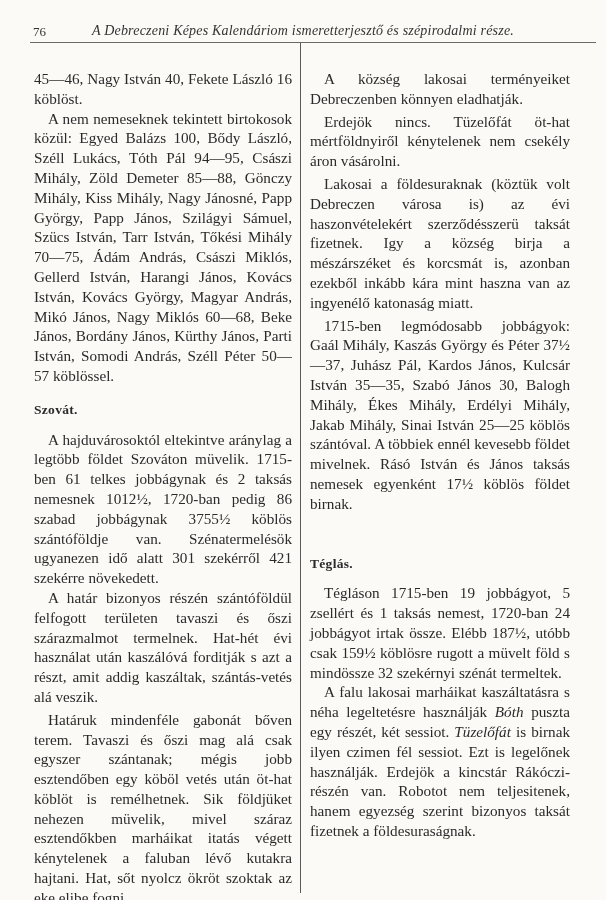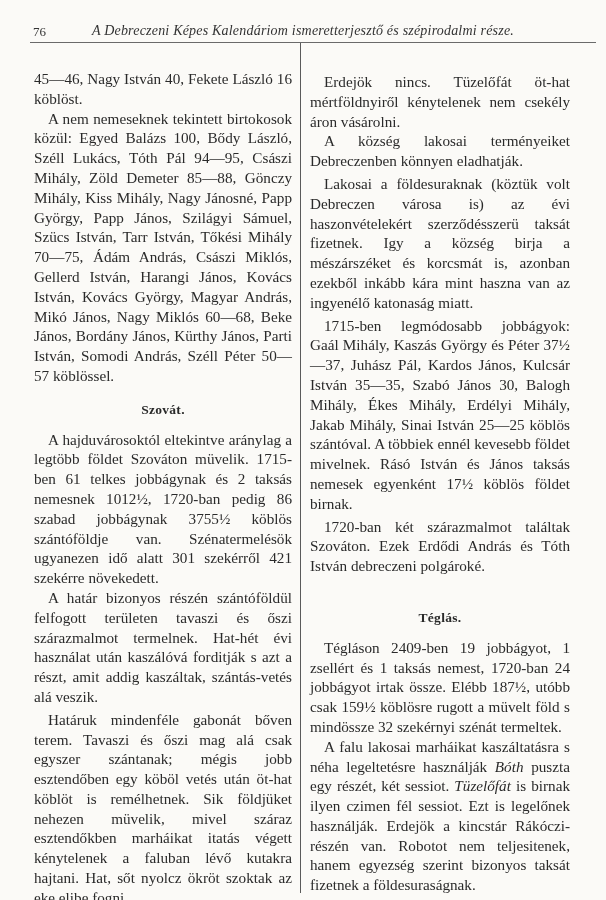--- a/index.html
+++ b/index.html
@@ -58,28 +58,27 @@
     line-height: 19.8px;
     text-align: justify;
     color: #2a2a2a;
   }
   .col-left { left: 34px; width: 258px; }
   .col-right { left: 310px; width: 260px; }
   .para { margin: 0; }
   .para.indent { text-indent: 14px; }
   .para.gap { margin-top: 3px; }
   .section-heading {
-    text-align: center;
     font-weight: bold;
     font-size: 13.5px;
     margin: 16px 0 10px 0;
     letter-spacing: 0.3px;
   }
   .section-heading.first { margin-top: 14px; }
-  .section-heading.second { margin-top: 32px; margin-bottom: 10px; }
+  .section-heading.second { margin-top: 40px; margin-bottom: 10px; }
   i { font-style: italic; }
 </style>
 </head>
 <body>
 
 <div class="page-header">
   <span class="page-number">76</span>
   <span class="running-title">A Debreczeni Képes Kalendáriom ismeretterjesztő és szépirodalmi része.</span>
 </div>
 
@@ -89,22 +88,21 @@
   <p class="para">45—46, Nagy István 40, Fekete László 16 köblöst.</p>
   <p class="para indent">A nem nemeseknek tekintett birtokosok közül: Egyed Balázs 100, Bődy László, Széll Lukács, Tóth Pál 94—95, Császi Mihály, Zöld Demeter 85—88, Gönczy Mihály, Kiss Mihály, Nagy Jánosné, Papp György, Papp János, Szilágyi Sámuel, Szücs István, Tarr István, Tőkési Mihály 70—75, Ádám András, Császi Miklós, Gellerd István, Harangi János, Kovács István, Kovács György, Magyar András, Mikó János, Nagy Miklós 60—68, Beke János, Bordány János, Kürthy János, Parti István, Somodi András, Széll Péter 50—57 köblössel.</p>
   <div class="section-heading first">Szovát.</div>
   <p class="para indent">A hajduvárosoktól eltekintve aránylag a legtöbb földet Szováton müvelik. 1715-ben 61 telkes jobbágynak és 2 taksás nemesnek 1012½, 1720-ban pedig 86 szabad jobbágynak 3755½ köblös szántóföldje van. Szénatermelésök ugyanezen idő alatt 301 szekérről 421 szekérre növekedett.</p>
   <p class="para indent">A határ bizonyos részén szántóföldül felfogott területen tavaszi és őszi szárazmalmot termelnek. Hat-hét évi használat után kaszálóvá forditják s azt a részt, amit addig kaszáltak, szántás-vetés alá veszik.</p>
   <p class="para indent gap">Határuk mindenféle gabonát bőven terem. Tavaszi és őszi mag alá csak egyszer szántanak; mégis jobb esztendőben egy köböl vetés után öt-hat köblöt is remélhetnek. Sik földjüket nehezen müvelik, mivel száraz esztendőkben marháikat itatás végett kénytelenek a faluban lévő kutakra hajtani. Hat, sőt nyolcz ökröt szoktak az eke elibe fogni.</p>
 
 </div>
 
 <div class="column col-right">
+  <p class="para indent">A község lakosai terményeiket Debreczenben könnyen eladhatják.</p>
   <p class="para indent gap">Erdejök nincs. Tüzelőfát öt-hat mértföldnyiről kénytelenek nem csekély áron vásárolni.</p>
-  <p class="para indent">A község lakosai terményeiket Debreczenben könnyen eladhatják.</p>
   <p class="para indent gap">Lakosai a földesuraknak (köztük volt Debreczen városa is) az évi haszonvételekért szerződésszerü taksát fizetnek. Igy a község birja a mészárszéket és korcsmát is, azonban ezekből inkább kára mint haszna van az ingyenélő katonaság miatt.</p>
   <p class="para indent gap">1715-ben legmódosabb jobbágyok: Gaál Mihály, Kaszás György és Péter 37½—37, Juhász Pál, Kardos János, Kulcsár István 35—35, Szabó János 30, Balogh Mihály, Ékes Mihály, Erdélyi Mihály, Jakab Mihály, Sinai István 25—25 köblös szántóval. A többiek ennél kevesebb földet mivelnek. Rásó István és János taksás nemesek egyenként 17½ köblös földet birnak.</p>
-  <p class="para indent gap">1720-ban két szárazmalmot találtak Szováton. Ezek Erdődi András és Tóth István debreczeni polgároké.</p>
   <div class="section-heading second">Téglás.</div>
-  <p class="para indent">Tégláson 2409-ben 19 jobbágyot, 1 zsellért és 1 taksás nemest, 1720-ban 24 jobbágyot irtak össze. Elébb 187½, utóbb csak 159½ köblösre rugott a müvelt föld s mindössze 32 szekérnyi szénát termeltek.</p>
+  <p class="para indent">Tégláson 1715-ben 19 jobbágyot, 5 zsellért és 1 taksás nemest, 1720-ban 24 jobbágyot irtak össze. Elébb 187½, utóbb csak 159½ köblösre rugott a müvelt föld s mindössze 32 szekérnyi szénát termeltek.</p>
   <p class="para indent"><span>A falu lakosai marháikat kaszáltatásra s néha legeltetésre használják </span><i>Bóth</i><span> puszta egy részét, két sessiot. </span><i>Tüzelőfát</i><span> is birnak ilyen czimen fél sessiot. Ezt is legelőnek használják. Erdejök a kincstár Rákóczi-részén van. Robotot nem teljesitenek, hanem egyezség szerint bizonyos taksát fizetnek a földesuraságnak.</span></p>
 
 </div>
 
 </body></html>

